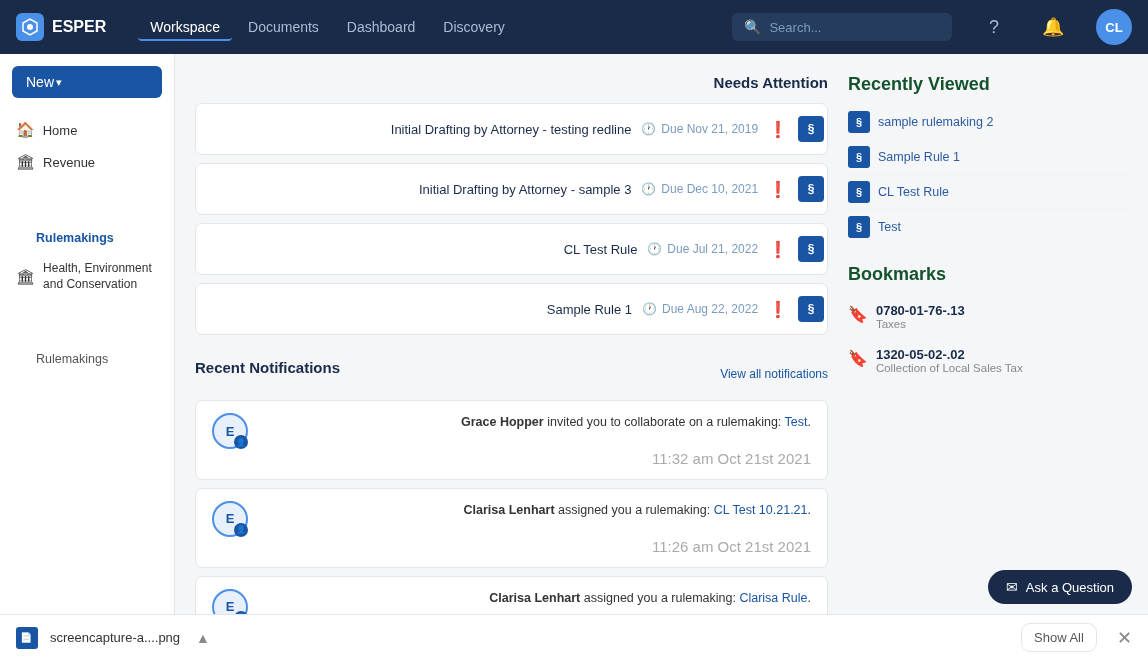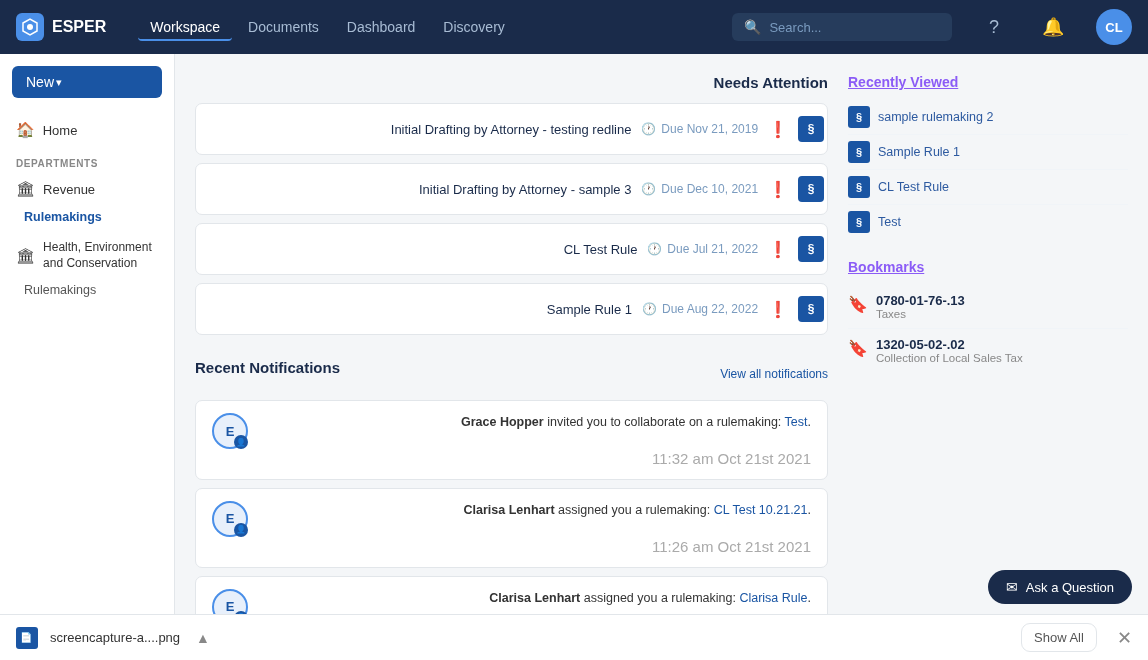--- a/index.html
+++ b/index.html
@@ -56,21 +56,21 @@
     }
     .sidebar-section-label {
       font-size: 10px; color: #888; font-weight: 600; letter-spacing: .06em;
       padding: 12px 16px 4px; text-transform: uppercase;
     }
     .sidebar-dept {
       display: flex; align-items: center; gap: 8px; padding: 7px 16px; color: #333;
       cursor: pointer; font-size: 13px; font-weight: 500;
     }
     .sidebar-sub {
-      padding: 5px 16px 5px 24px; color: #555; font-size: 12.5px; cursor: pointer;
+      padding: 5px 16px 5px 36px; color: #555; font-size: 12.5px; cursor: pointer; margin-top: 48px;
     }
     .sidebar-sub.active { color: #1a55a3; font-weight: 600; }
 
     
     .main { flex: 1; overflow-y: auto; padding: 20px; display: flex; gap: 20px; }
     .center-col { flex: 1; min-width: 0; text-align: right; }
     .right-col { width: 280px; flex-shrink: 0; }
 
     
     .section-title { font-size: 15px; font-weight: 600; color: #1a2b4a; margin-bottom: 12px; }
@@ -103,21 +103,21 @@
       background: #1a55a3; border-radius: 50%; display: flex; align-items: center;
       justify-content: center; color: #fff; font-size: 8px;
     }
     .notif-body { flex: 1; }
     .notif-text { font-size: 12.5px; color: #333; line-height: 1.5; }
     .notif-text strong { font-weight: 600; }
     .notif-text .link-text { color: #1a55a3; }
     .notif-time { font-size: 15px; color: #aaa; margin-top: 18px; }
 
     
-    .right-section-title { font-size: 14px; font-weight: 600; color: #8b5cf6; margin-bottom: 10px; text-decoration: underline; }
+    .right-section-title { font-size: 18px; font-weight: 600; color: #14532d; margin-bottom: 10px; }
     .recently-item {
       display: flex; align-items: center; gap: 8px; padding: 6px 0; cursor: pointer; border-bottom: 1px solid #f0f4f8;
     }
     .recently-item:last-child { border-bottom: none; }
     .recently-item-icon {
       width: 22px; height: 22px; background: #1a55a3; border-radius: 3px;
       display: flex; align-items: center; justify-content: center; color: #fff; font-size: 11px; font-weight: 700; flex-shrink: 0;
     }
     .recently-item-label { font-size: 12.5px; color: #2d5aa0; }
 
@@ -182,21 +182,20 @@
 
   <aside class="sidebar">
     <button class="sidebar-new-btn">
       <span>New</span>
       <span class="chevron">▾</span>
     </button>
     <div class="sidebar-home">
       <span style="font-size:15px;">🏠</span>
       <span>Home</span>
     </div>
-    <div class="sidebar-section-label">DEPARTMENTS</div>
     <div class="sidebar-dept">
       <span style="font-size:15px;">🏛</span>
       <span>Revenue</span>
     </div>
     <div class="sidebar-sub active">Rulemakings</div>
     <div class="sidebar-dept" style="margin-top:4px;">
       <span style="font-size:15px;">🏛</span>
       <span style="font-size:12px;line-height:1.3;">Health, Environment and Conservation</span>
     </div>
     <div class="sidebar-sub">Rulemakings</div>

